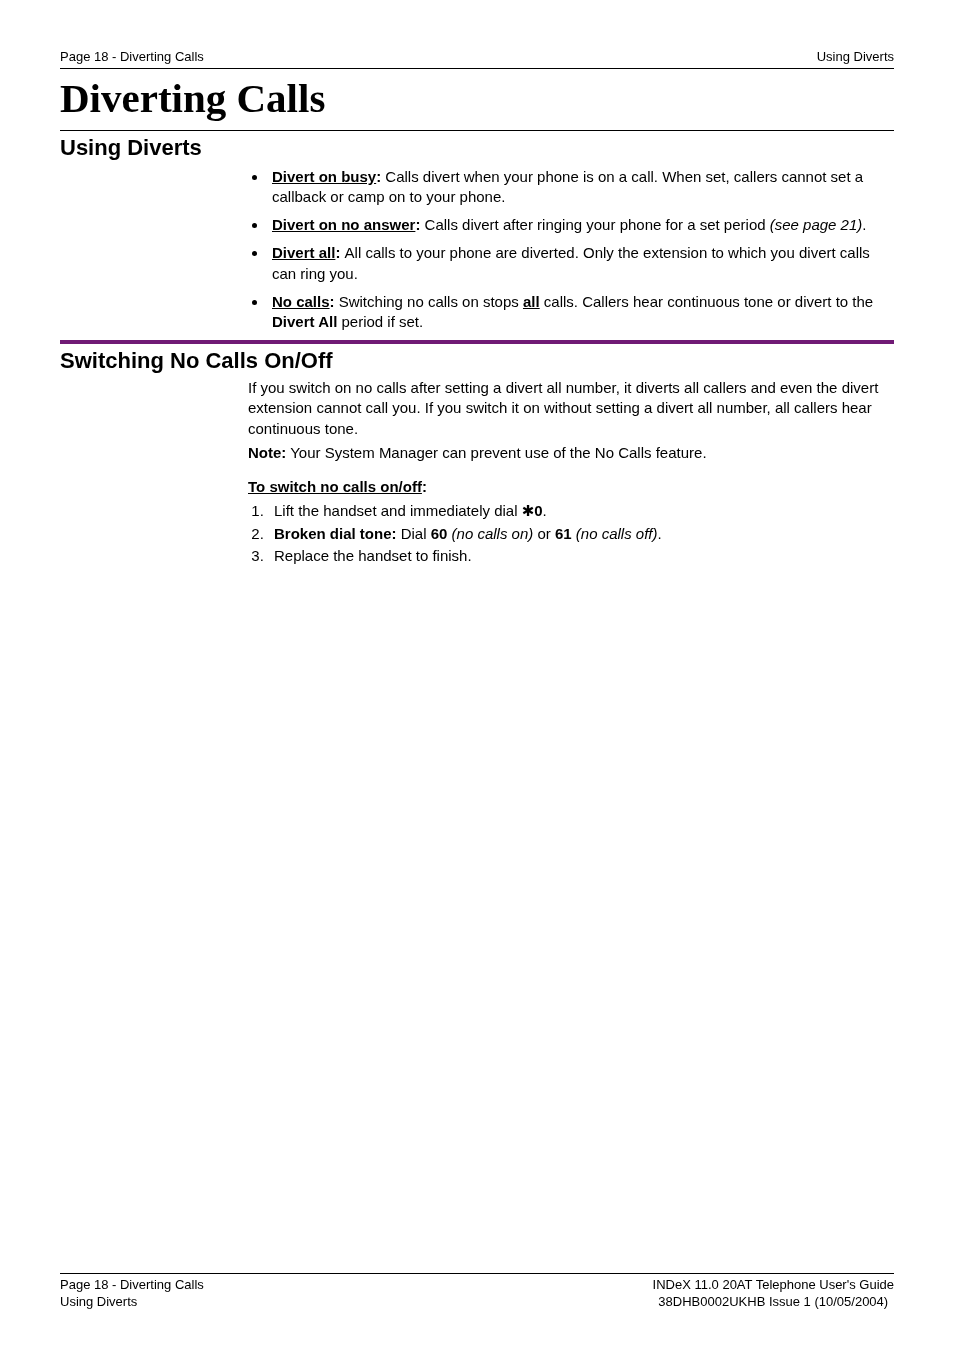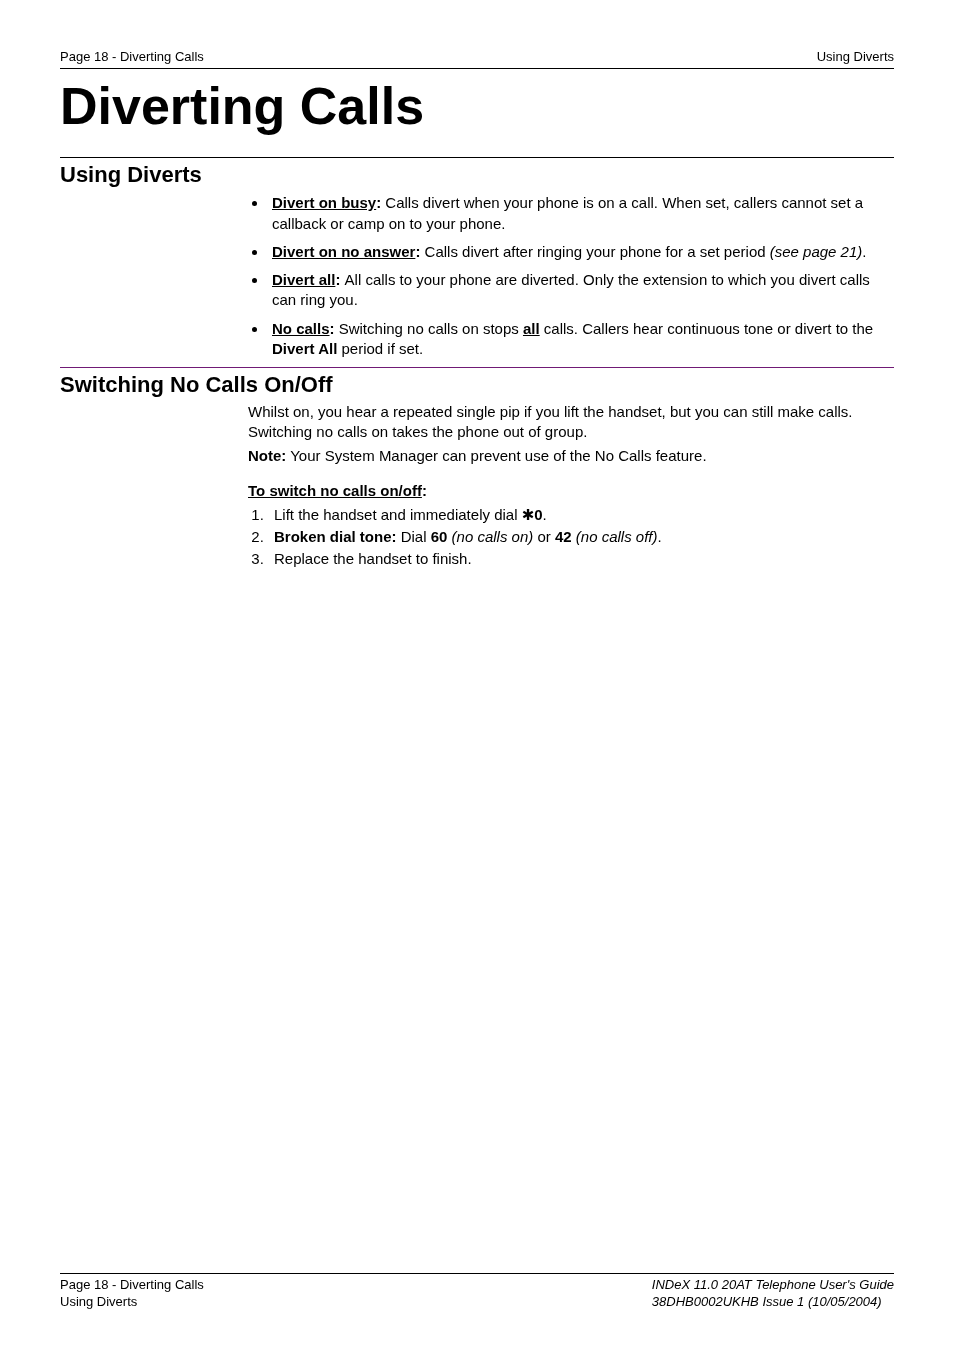--- a/index.html
+++ b/index.html
@@ -22,34 +22,35 @@
     }
     .top-header {
       display: flex;
       justify-content: space-between;
       font-size: 13px;
       border-bottom: 1px solid #000;
       padding-bottom: 2px;
       margin-bottom: 2px;
     }
     h1.page-title {
-      font-size: 52px;
+      font-size: 41px;
       font-weight: bold;
       margin: 0 0 2px 0;
       border-bottom: 1px solid #000;
-      padding-bottom: 16px;
+      padding-bottom: 4px;
+      font-family: Liberation Serif, serif;
     }
     h2.section-title {
       font-size: 22px;
       font-weight: bold;
       margin: 0;
       border-bottom: none;
     }
     .section2-wrap {
-      border-top: 1px solid #701a75;
+      border-top: 4px solid #701a75;
       margin-top: 2px;
       padding-top: 2px;
     }
     .indent-block {
       margin-left: 188px;
     }
     .para { margin: 2px 0 4px 0; }
     ul.bullets {
       list-style: disc;
       margin: 4px 0 4px 20px;
@@ -70,21 +71,21 @@
     .bottom-footer {
       position: absolute;
       left: 60px; right: 60px; bottom: 40px;
       border-top: 1px solid #000;
       padding-top: 2px;
       display: flex;
       justify-content: space-between;
       font-size: 13px;
     }
     .footer-col { display: flex; flex-direction: column; }
-    .footer-col.right { text-align: left; font-style: italic; }
+    .footer-col.right { text-align: center; }
     .star { font-family: "Arial", sans-serif; }
   </style>
 </head>
 <body>
 
 <div class="page">
 
   <div class="top-header">
     <span>Page 18 - Diverting Calls</span>
     <span>Using Diverts</span>
@@ -107,34 +108,34 @@
       </li>
       <li>
         <span class="b u">No calls</span><span class="b">: </span><span>Switching no calls on stops </span><span class="b u">all</span><span> calls. Callers hear continuous tone or divert to the </span><span class="b">Divert All</span><span> period if set.</span>
       </li>
     </ul>
   </div>
 
   <div class="section2-wrap">
     <h2 class="section-title">Switching No Calls On/Off</h2>
     <div class="indent-block">
-      <p class="para">Whilst on, you hear a repeated single pip if you lift the handset, but you can still make calls. Switching no calls on takes the phone out of group.</p>
+      <p class="para">If you switch on no calls after setting a divert all number, it diverts all callers and even the divert extension cannot call you. If you switch it on without setting a divert all number, all callers hear continuous tone.</p>
       <p class="para note-line">
         <span class="b">Note:</span><span>   Your System Manager can prevent use of the No Calls feature.</span>
       </p>
 
       <p class="para proc-heading">
         <span class="b u">To switch no calls on/off</span><span class="b">:</span>
       </p>
       <ol class="nums">
         <li>
           <span>Lift the handset and immediately dial </span><span class="star">✱</span><span class="b">0</span><span>.</span>
         </li>
         <li>
-          <span class="b">Broken dial tone:</span><span> Dial </span><span class="b">60</span><span class="i"> (no calls on)</span><span> or </span><span class="b">42</span><span class="i"> (no calls off)</span><span>.</span>
+          <span class="b">Broken dial tone:</span><span> Dial </span><span class="b">60</span><span class="i"> (no calls on)</span><span> or </span><span class="b">61</span><span class="i"> (no calls off)</span><span>.</span>
         </li>
         <li>
           <span>Replace the handset to finish.</span>
         </li>
       </ol>
     </div>
   </div>
 
   <div class="bottom-footer">
     <div class="footer-col">

